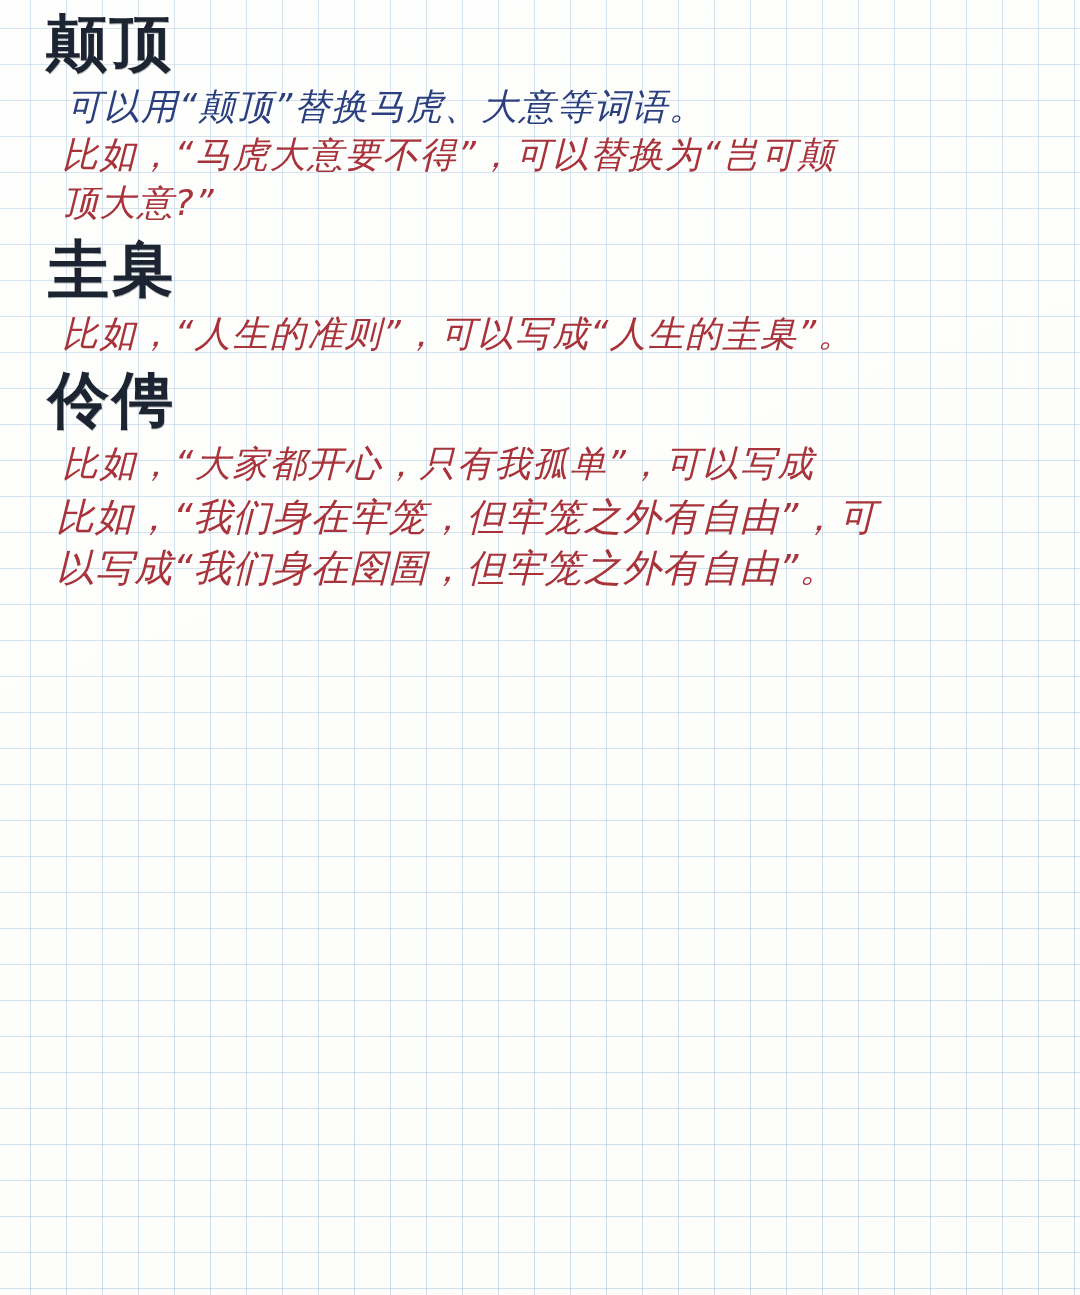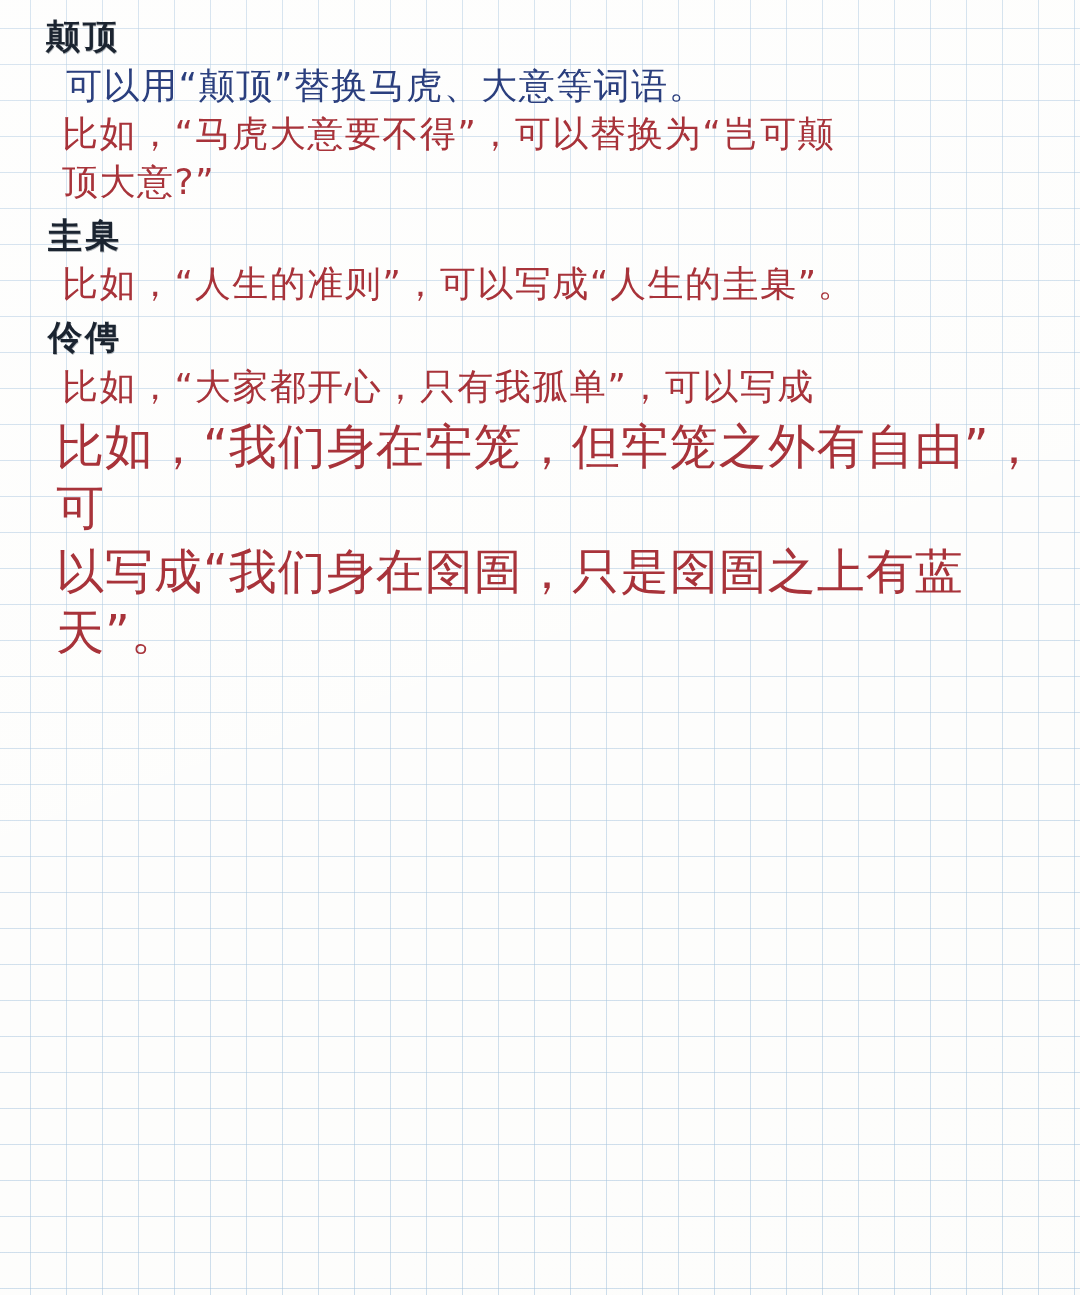--- a/index.html
+++ b/index.html
@@ -38,55 +38,56 @@
     position: relative;
     padding: 6px 18px 0 38px;
     box-sizing: border-box;
   }
 
   .entry {
     margin-bottom: 6px;
   }
 
   .term {
-    font-family: Liberation Mono, monospace;
+    font-family: Liberation Serif, serif;
     font-weight: bold;
-    font-size: 34px;
+    font-size: 61px;
     line-height: 1.25;
     color: #1b2430;
     letter-spacing: 3px;
-    margin: 12px 0 2px 10px;
+    margin: 0 0 2px 10px;
     text-shadow: 0.5px 0.5px 0 rgba(27,36,48,0.35);
   }
 
   .line {
     font-family: "DejaVu Sans", sans-serif;
     font-size: 36px;
     line-height: 1.28;
     letter-spacing: 1.5px;
     margin: 0 0 2px 0;
     white-space: pre-wrap;
+    font-style: italic;
   }
 
   .line.usage {
     color: #2b3f7e;
     padding-left: 28px;
   }
 
   .line.example {
     color: #a8333a;
     padding-left: 24px;
   }
 
   .line.cont {
     padding-left: 24px;
   }
 
   .entry.e1 .term { margin-left: 8px; }
-  .entry.e5 .line.example { font-size: 48px; letter-spacing: 1px; padding-left: 18px; }
+  .entry.e5 .line.example { font-size: 38px; letter-spacing: 1px; padding-left: 18px; }
   .entry.e5 .line.usage { font-size: 35px; }
 </style>
 </head>
 <body>
 
 <div id="page">
   <div id="paper-tint"></div>
 
   <div id="content">
 
@@ -103,17 +104,17 @@
       <div class="line example">比如，“人生的准则”，可以写成“人生的圭臬”。</div>
     </div>
 
     <div class="entry e4">
       <div class="term">伶俜</div>
       <div class="line example">比如，“大家都开心，只有我孤单”，可以写成</div>
     </div>
 
     <div class="entry e5">
       <div class="line example">比如，“我们身在牢笼，但牢笼之外有自由”，可</div>
-      <div class="line example cont">以写成“我们身在囹圄，只是囹圄之上有蓝天”。</div>
+      <div class="line example cont">以写成“我们身在囹圄，但牢笼之外有自由”。</div>
     </div>
 
   </div>
 </div>
 
 </body></html>

